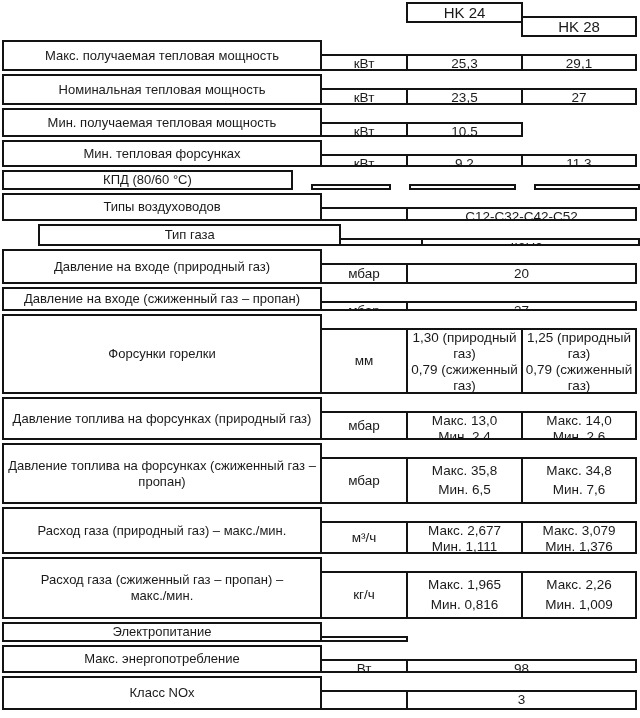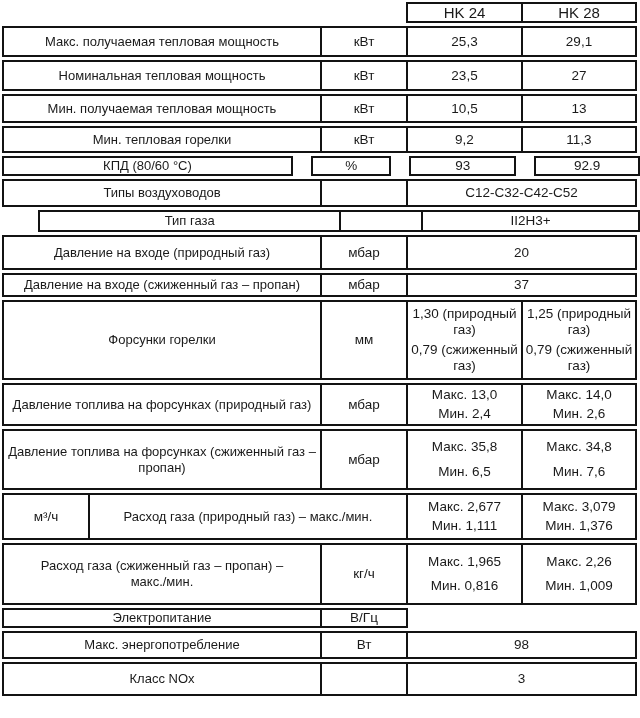--- a/index.html
+++ b/index.html
@@ -23,21 +23,21 @@
     box-sizing: border-box;
     border: 2px solid #131313;
     background: #fff;
     display: flex;
     flex-direction: column;
     justify-content: space-evenly;
     align-items: center;
     text-align: center;
     overflow: hidden;
   }
-  .cell + .cell { margin-left: -2px; }
+  .cell + .cell { margin-left: -2px; margin-top: 14px; }
   .w1 { width: 320px; }
   .w2 { width: 88px; }
   .w3 { width: 117px; }
   .w4 { width: 116px; }
   .w34 { width: 231px; }
   .hcell {
     height: 21px;
     font-weight: normal;
     font-size: 15px;
     line-height: 15px;
@@ -89,27 +89,24 @@
       <div class="row" style="height: 29px;">
         <div class="cell w1 label-cell">
           <div class="ln">Мин. получаемая тепловая мощность</div>
         </div>
         <div class="cell w2 unit-cell">
           <div class="ln">кВт</div>
         </div>
         <div class="cell w3 val-cell">
           <div class="ln">10,5</div>
         </div>
-        <div class="cell w4 val-cell">
-          <div class="ln">13</div>
-        </div>
       </div>
       <div class="row" style="height: 27px;">
         <div class="cell w1 label-cell">
-          <div class="ln">Мин. тепловая горелки</div>
+          <div class="ln">Мин. тепловая форсунках</div>
         </div>
         <div class="cell w2 unit-cell">
           <div class="ln">кВт</div>
         </div>
         <div class="cell w3 val-cell">
           <div class="ln">9,2</div>
         </div>
         <div class="cell w4 val-cell">
           <div class="ln">11,3</div>
         </div>
@@ -211,25 +208,25 @@
         <div class="cell w3 val-cell">
           <div class="ln">Макс. 35,8</div>
           <div class="ln">Мин. 6,5</div>
         </div>
         <div class="cell w4 val-cell">
           <div class="ln">Макс. 34,8</div>
           <div class="ln">Мин. 7,6</div>
         </div>
       </div>
       <div class="row" style="height: 47px;">
+        <div class="cell w1 label-cell">
+          <div class="ln">Расход газа (природный газ) – макс./мин.</div>
+        </div>
         <div class="cell w2 unit-cell">
           <div class="ln">м³/ч</div>
-        </div>
-        <div class="cell w1 label-cell">
-          <div class="ln">Расход газа (природный газ) – макс./мин.</div>
         </div>
         <div class="cell w3 val-cell">
           <div class="ln">Макс. 2,677</div>
           <div class="ln">Мин. 1,111</div>
         </div>
         <div class="cell w4 val-cell">
           <div class="ln">Макс. 3,079</div>
           <div class="ln">Мин. 1,376</div>
         </div>
       </div>

